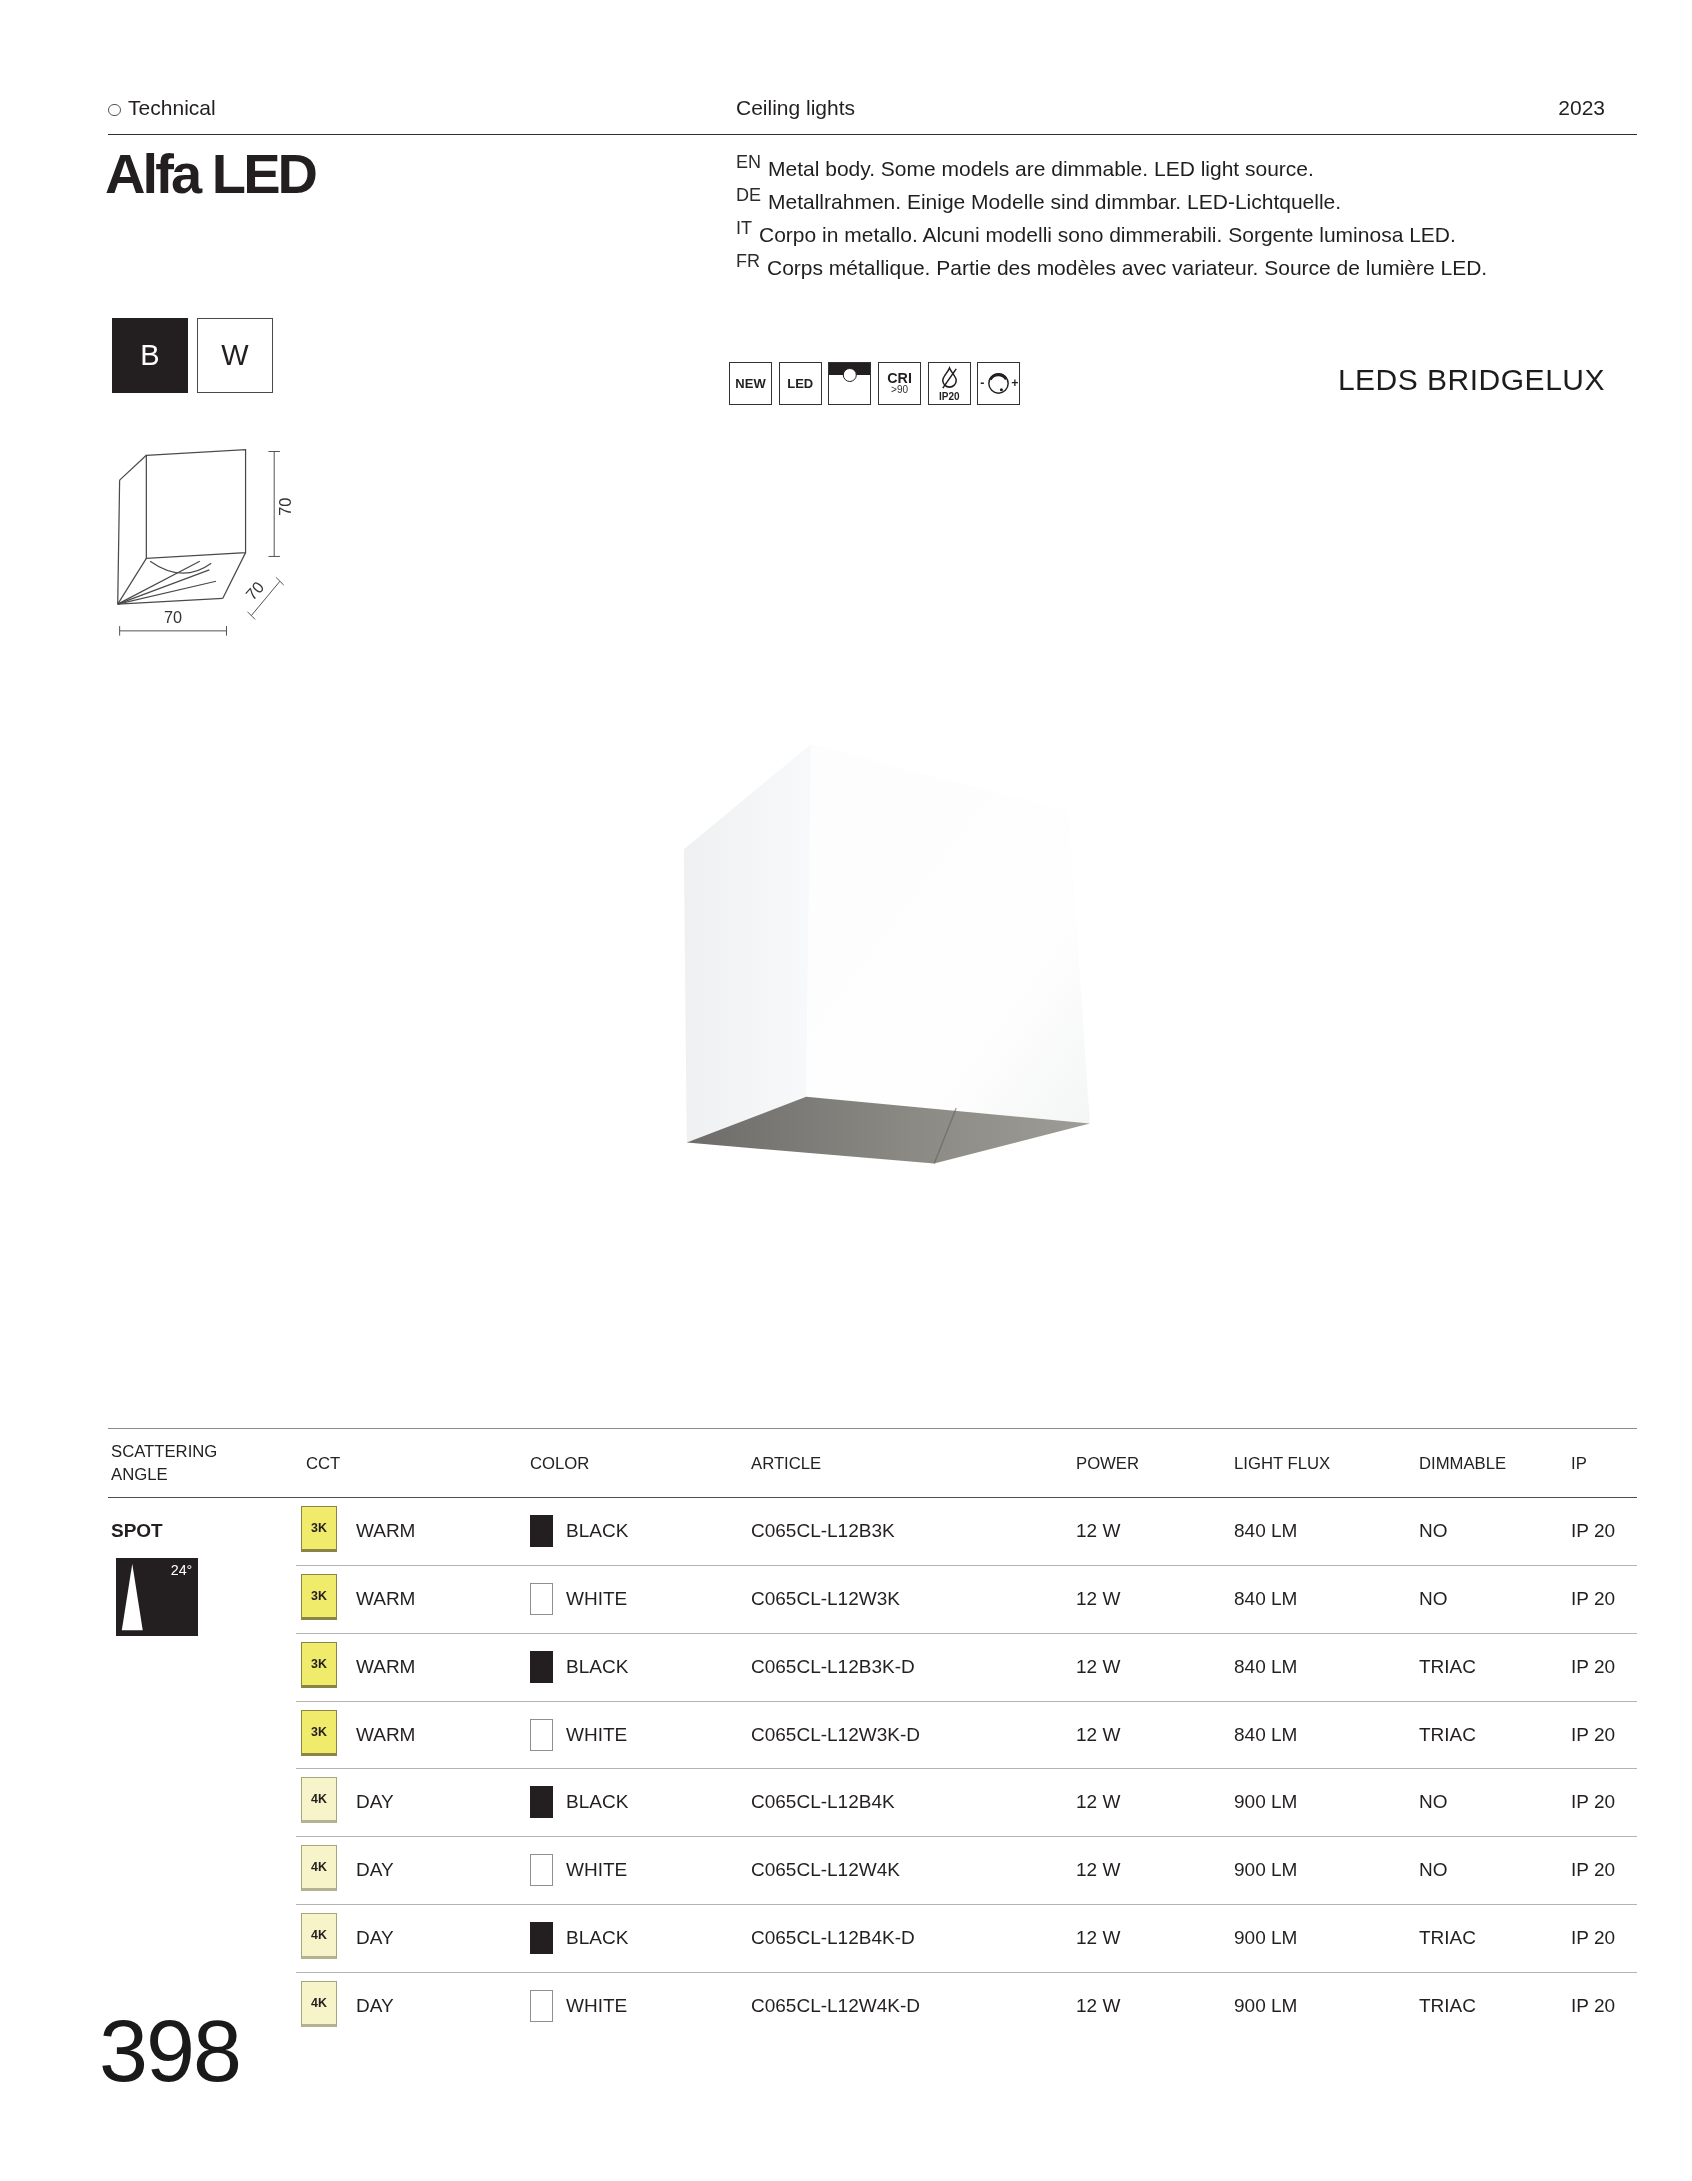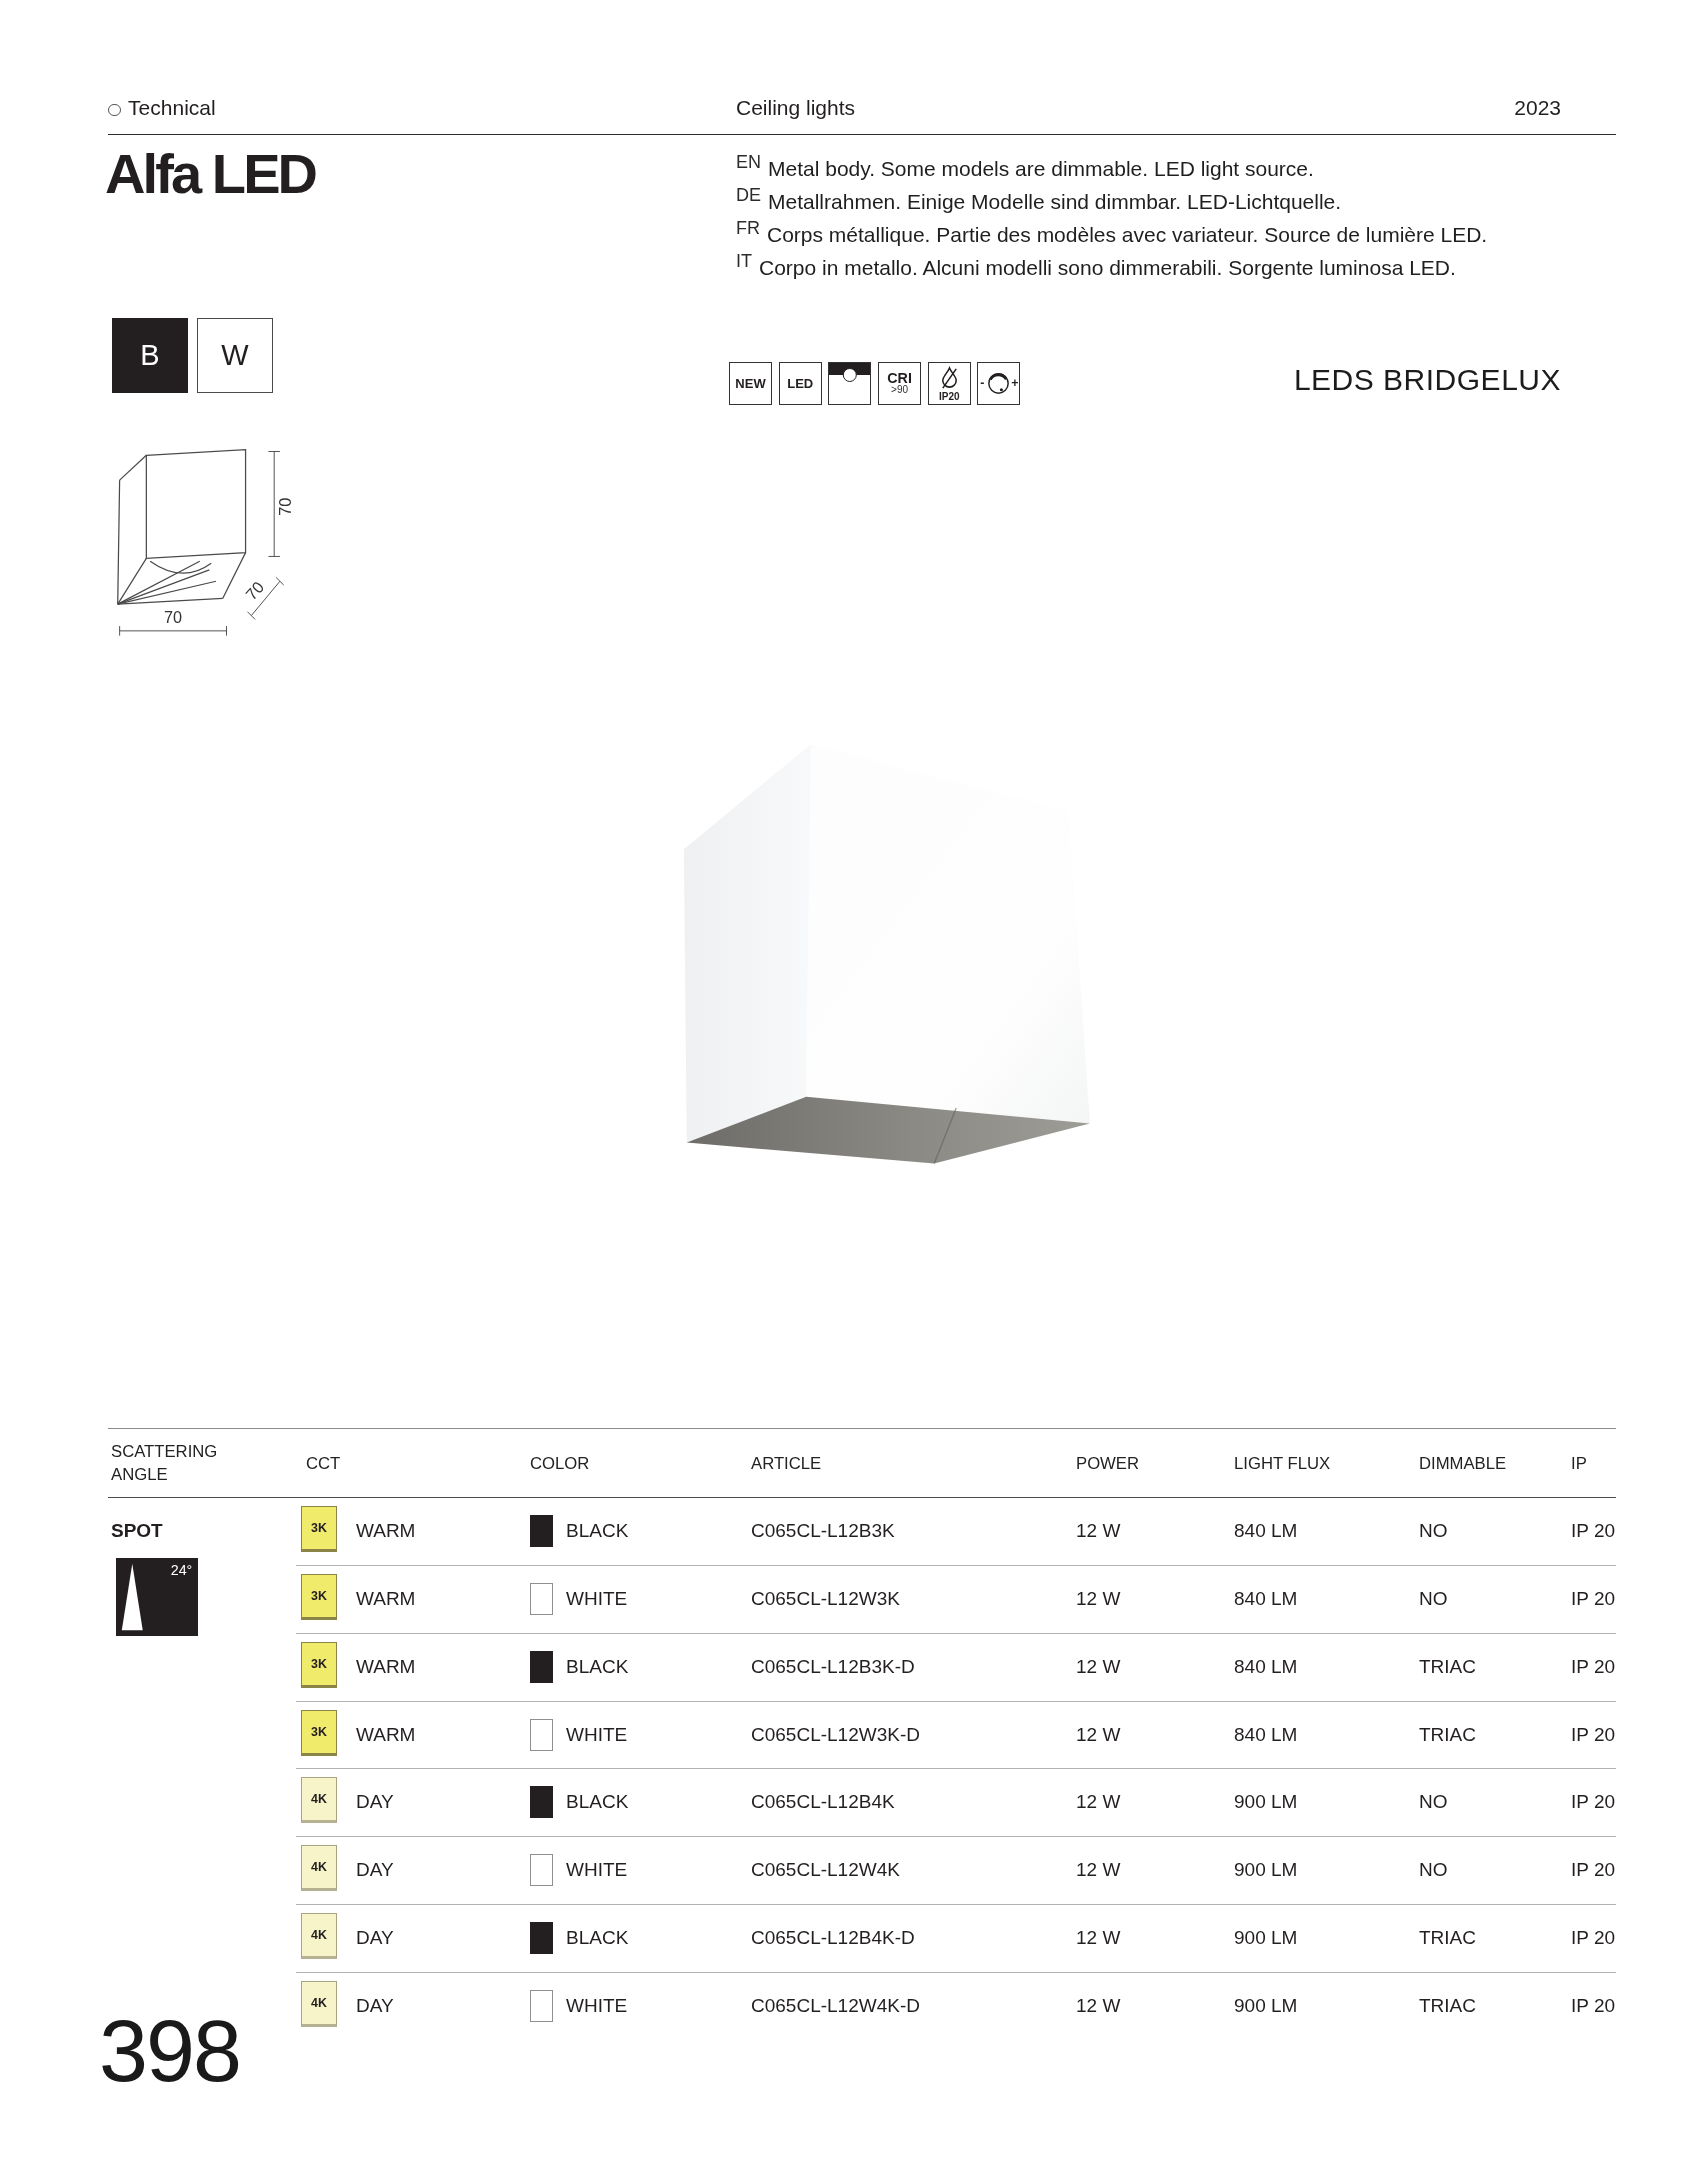--- a/index.html
+++ b/index.html
@@ -1,18 +1,18 @@
 <!DOCTYPE html>
 <html><head>
 <meta charset="utf-8">
 <style>
   html,body{margin:0;padding:0;background:#ffffff;}
   .page{
     position:relative;width:1616px;height:2181px;background:#ffffff;
-    font-family:"Liberation Sans","DejaVu Sans",sans-serif;color:#231f20;overflow:hidden;
+    font-family:"Liberation Sans","DejaVu Sans",sans-serif;color:#231f20;overflow:hidden;padding-left:44px;
   }
   .abs{position:absolute;}
   
   .meta-text{font-size:21px;color:#231f20;}
   .dot-circle{display:inline-block;width:10.5px;height:10.5px;border:1.4px solid #555;border-radius:50%;margin-right:7.6px;vertical-align:-1px;}
   .top-rule{left:108px;top:134px;width:1529px;height:0;border-top:1.4px solid #2e2e2e;}
   .title{left:105px;top:141px;font-size:56px;font-weight:700;letter-spacing:-2.9px;}
   .desc{left:736px;top:149px;font-size:21px;line-height:27px;color:#1f1f1f;}
   .desc sup{font-size:18px;margin-right:7px;color:#2b2b2b;}
   
@@ -65,22 +65,22 @@
     <span class="dot-circle"></span><span>Technical</span>
   </div>
   <div class="abs meta-text" style="left:736px;top:96px;">Ceiling lights</div>
   <div class="abs meta-text" style="right:55px;top:96px;">2023</div>
   <div class="abs top-rule"></div>
 
   <div class="abs title">Alfa LED</div>
   <div class="abs desc">
     <div><sup>EN</sup><span>Metal body. Some models are dimmable. LED light source.</span></div>
     <div><sup>DE</sup><span>Metallrahmen. Einige Modelle sind dimmbar. LED-Lichtquelle.</span></div>
+    <div><sup>IT</sup><span>Corpo in metallo. Alcuni modelli sono dimmerabili. Sorgente luminosa LED.</span></div>
     <div><sup>FR</sup><span>Corps métallique. Partie des modèles avec variateur. Source de lumière LED.</span></div>
-    <div><sup>IT</sup><span>Corpo in metallo. Alcuni modelli sono dimmerabili. Sorgente luminosa LED.</span></div>
   </div>
 
   <div class="abs swatch-big swatch-b">B</div>
   <div class="abs swatch-big swatch-w">W</div>
 
   <div class="abs icon-row">
     <div class="ibox">
         <span class="blabel">NEW</span>
       </div>
     <div class="ibox">

